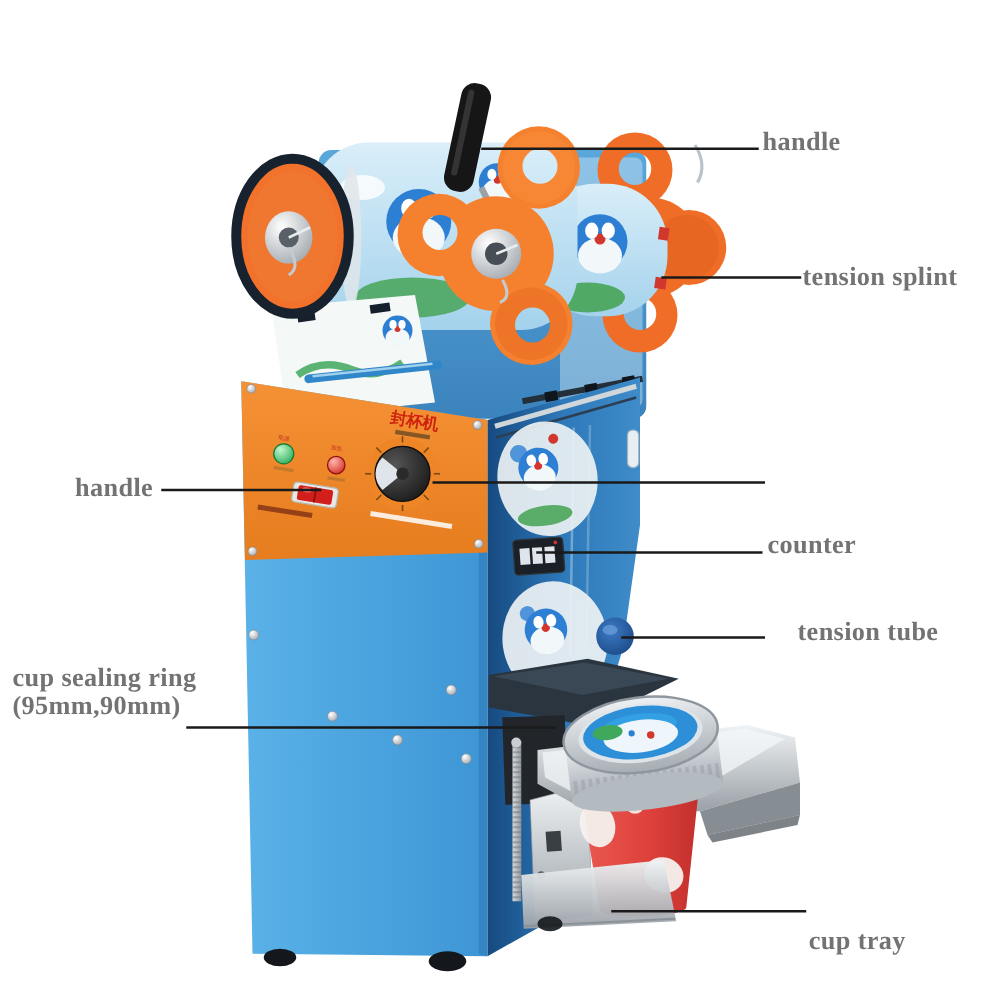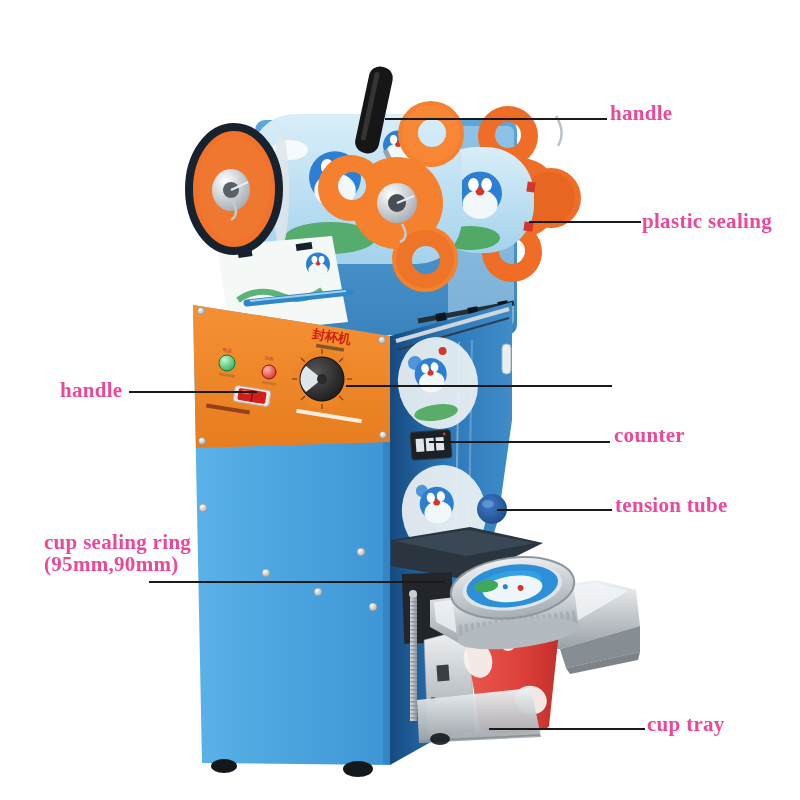--- a/index.html
+++ b/index.html
@@ -1,20 +1,20 @@
 <!DOCTYPE html>
 <html><head>
 <meta charset="utf-8">
 <style>
   html,body{margin:0;padding:0;background:#ffffff;}
   .stage{position:relative;width:800px;height:800px;background:#ffffff;overflow:hidden;
          font-family:"Liberation Serif", serif;}
   .stage svg{position:absolute;left:0;top:0;}
   .pointer{position:absolute;height:2px;background:#1a1a1a;z-index:5;}
-  .label{position:absolute;z-index:6;font:700 21px "Liberation Serif", serif;color:#ec4899;
+  .label{position:absolute;z-index:6;font:700 21px "Liberation Serif", serif;color:#737373;
          letter-spacing:.3px;white-space:nowrap;}
   .label.two-line div{line-height:22px;}
 </style>
 </head>
 <body>
 
 <div class="stage">
 
 <svg width="800" height="800" viewBox="0 0 800 800">
   <defs>
@@ -332,23 +332,23 @@
 <div class="pointer" style="left:385px;top:118px;width:222px"></div>
 <div class="pointer" style="left:529px;top:221px;width:112px"></div>
 <div class="pointer" style="left:346px;top:385px;width:266px"></div>
 <div class="pointer" style="left:429px;top:441px;width:181px"></div>
 <div class="pointer" style="left:497px;top:509px;width:115px"></div>
 <div class="pointer" style="left:129px;top:391px;width:128px"></div>
 <div class="pointer" style="left:149px;top:581px;width:296px"></div>
 <div class="pointer" style="left:489px;top:728px;width:156px"></div>
 
 <div class="label" style="left:610px;top:101px">handle</div>
-<div class="label" style="left:642px;top:209px">plastic sealing</div>
+<div class="label" style="left:642px;top:209px">tension splint</div>
 <div class="label" style="left:614px;top:423px">counter</div>
-<div class="label" style="left:615px;top:493px">tension tube</div>
+<div class="label" style="left:638px;top:493px">tension tube</div>
 <div class="label" style="left:60px;top:378px">handle</div>
-<div class="label two-line" style="left:44px;top:531px">
+<div class="label two-line" style="left:10px;top:531px">
   <div>cup sealing ring</div>
   <div>(95mm,90mm)</div>
 </div>
-<div class="label" style="left:647px;top:712px">cup tray</div>
+<div class="label" style="left:647px;top:740px">cup tray</div>
 
 </div>
 
 </body></html>

